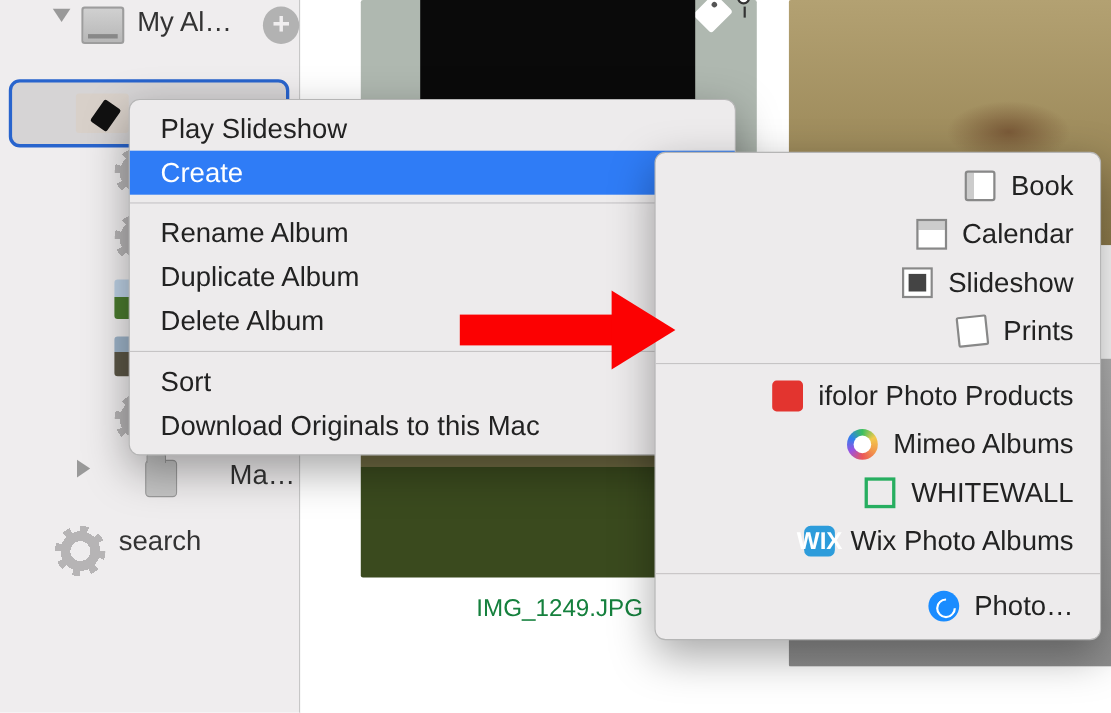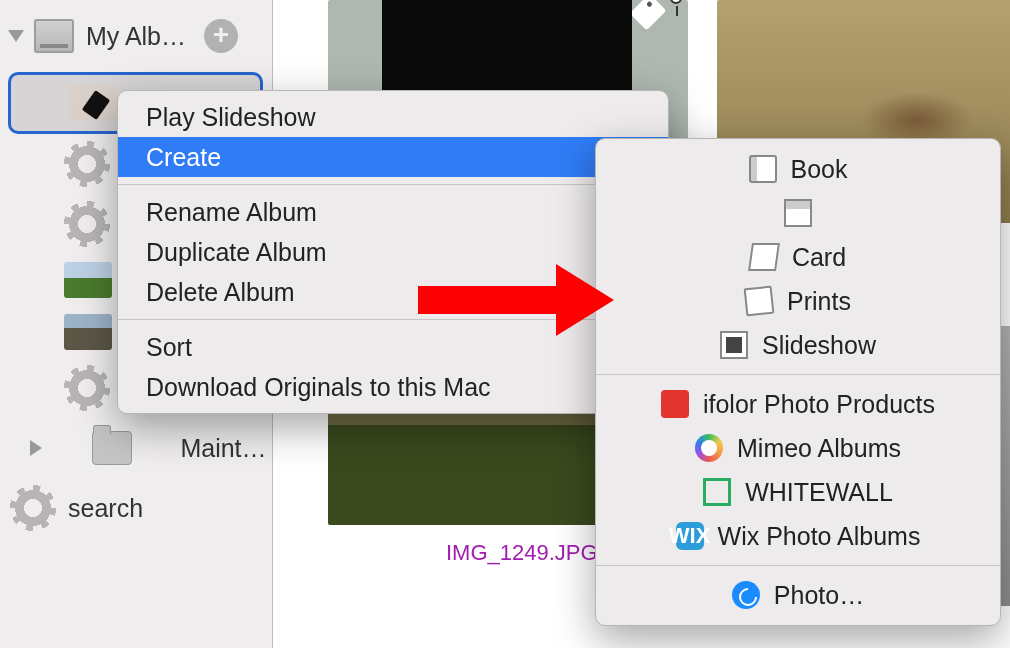--- a/index.html
+++ b/index.html
@@ -18,25 +18,25 @@
   .sidebar {
     position: absolute;
     left: 0; top: 0;
     width: 273px; height: 648px;
     background: #EFEDEE;
     border-right: 1px solid #bdbdbd;
     padding-top: 0;
   }
   .side-row {
     display: flex;
-    align-items: center;
     gap: 12px;
     height: 60px;
     padding-left: 10px;
     white-space: nowrap;
+    margin-left: 40px;
   }
   .disclosure {
     width: 0; height: 0;
     border-top: 8px solid transparent;
     border-bottom: 8px solid transparent;
     border-left: 12px solid #999;
     transform: rotate(90deg);
   }
   .disclosure.closed { transform: none; }
   .side-row .label {
@@ -190,22 +190,21 @@
   }
   .ph.p4 {
     left: 444px; top: 326px; width: 295px; height: 280px;
     background:
       radial-gradient(60px 50px at 120px 190px, #827a6a, transparent 70%),
       linear-gradient(#b4b4b4, #8e8e8e);
   }
   .caption {
     position:absolute;
     font-size:22px;
-    color:#a21caf;
-    margin-left:13px;
+    color:#15803d;
   }
 
   
   .menu {
     position:absolute;
     background:#EDEBEC;
     border:1px solid #b5b5b5;
     border-radius:10px;
     box-shadow: 0 14px 40px rgba(0,0,0,.35);
     padding: 6px 0;
@@ -237,21 +236,21 @@
   
   .menu.m2 {
     left: 595px; top: 138px;
     width: 406px;
     padding: 8px 0;
   }
   .menu.m2 .item {
     padding: 5px 24px;
     height: 44px;
     gap: 14px;
-    justify-content:center;
+    justify-content:flex-end;
   }
   .menu.m2 .item .ico {
     width: 28px; height: 28px;
     display:flex; align-items:center; justify-content:center;
     font-size: 22px;
   }
   .ico.book { border:2px solid #888; border-radius:3px; background:linear-gradient(90deg,#ccc 0 6px, #fff 6px 100%);}
   .ico.cal  { border:2px solid #888; background:linear-gradient(#ccc 0 8px, #fff 8px 100%);}
   .ico.card { border:2px solid #888; background:#fff; transform:skewX(-8deg);}
   .ico.slide{ border:2px solid #888; background:#fff; position:relative;}
@@ -376,32 +375,29 @@
   </div>
 </div>
 
 <div class="menu m2">
   <div class="item">
     <span class="ico book"></span>
     <span>Book</span>
   </div>
   <div class="item">
     <span class="ico cal"></span>
-  </div>
-  <div class="item">
-    <span class="ico card"></span>
-    <span>Card</span>
+    <span>Calendar</span>
+  </div>
+  <div class="item">
+    <span class="ico slide"></span>
+    <span>Slideshow</span>
   </div>
   <div class="item">
     <span class="ico prints"></span>
     <span>Prints</span>
-  </div>
-  <div class="item">
-    <span class="ico slide"></span>
-    <span>Slideshow</span>
   </div>
   <div class="sep"></div>
   <div class="item">
     <span class="ico ifolor"></span>
     <span>ifolor Photo Products</span>
   </div>
   <div class="item">
     <span class="ico mimeo"></span>
     <span>Mimeo Albums</span>
   </div>

